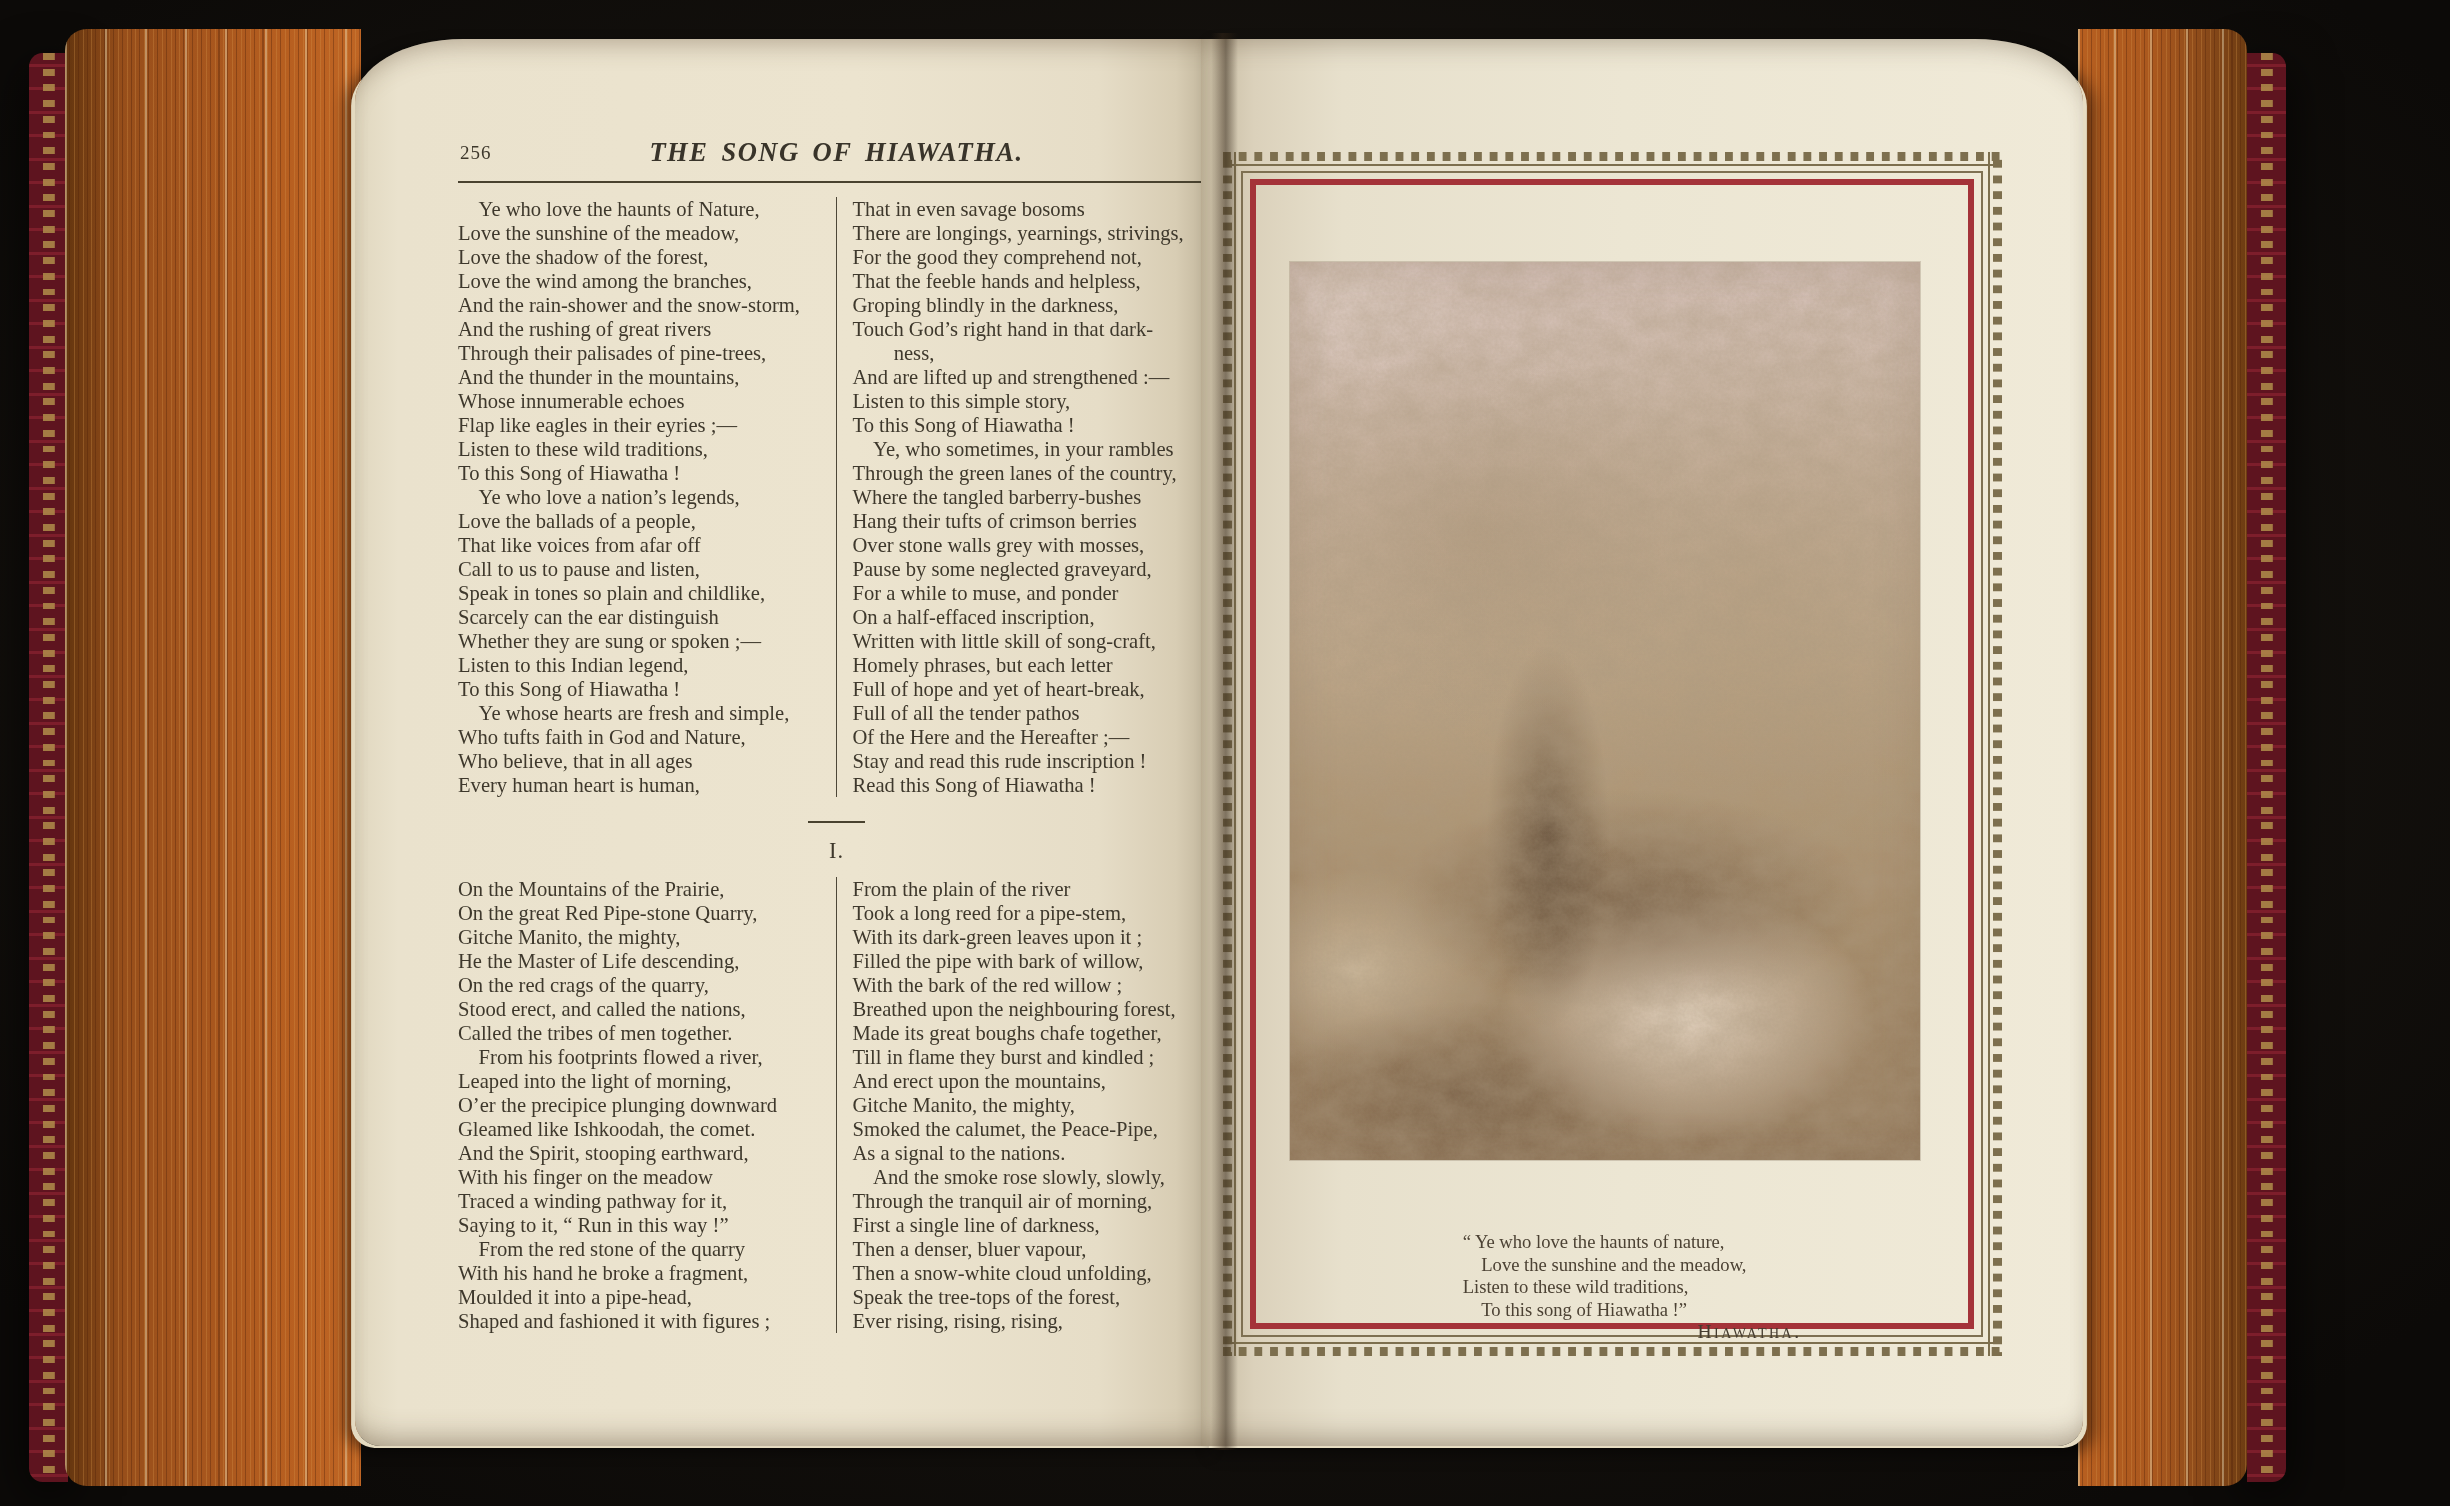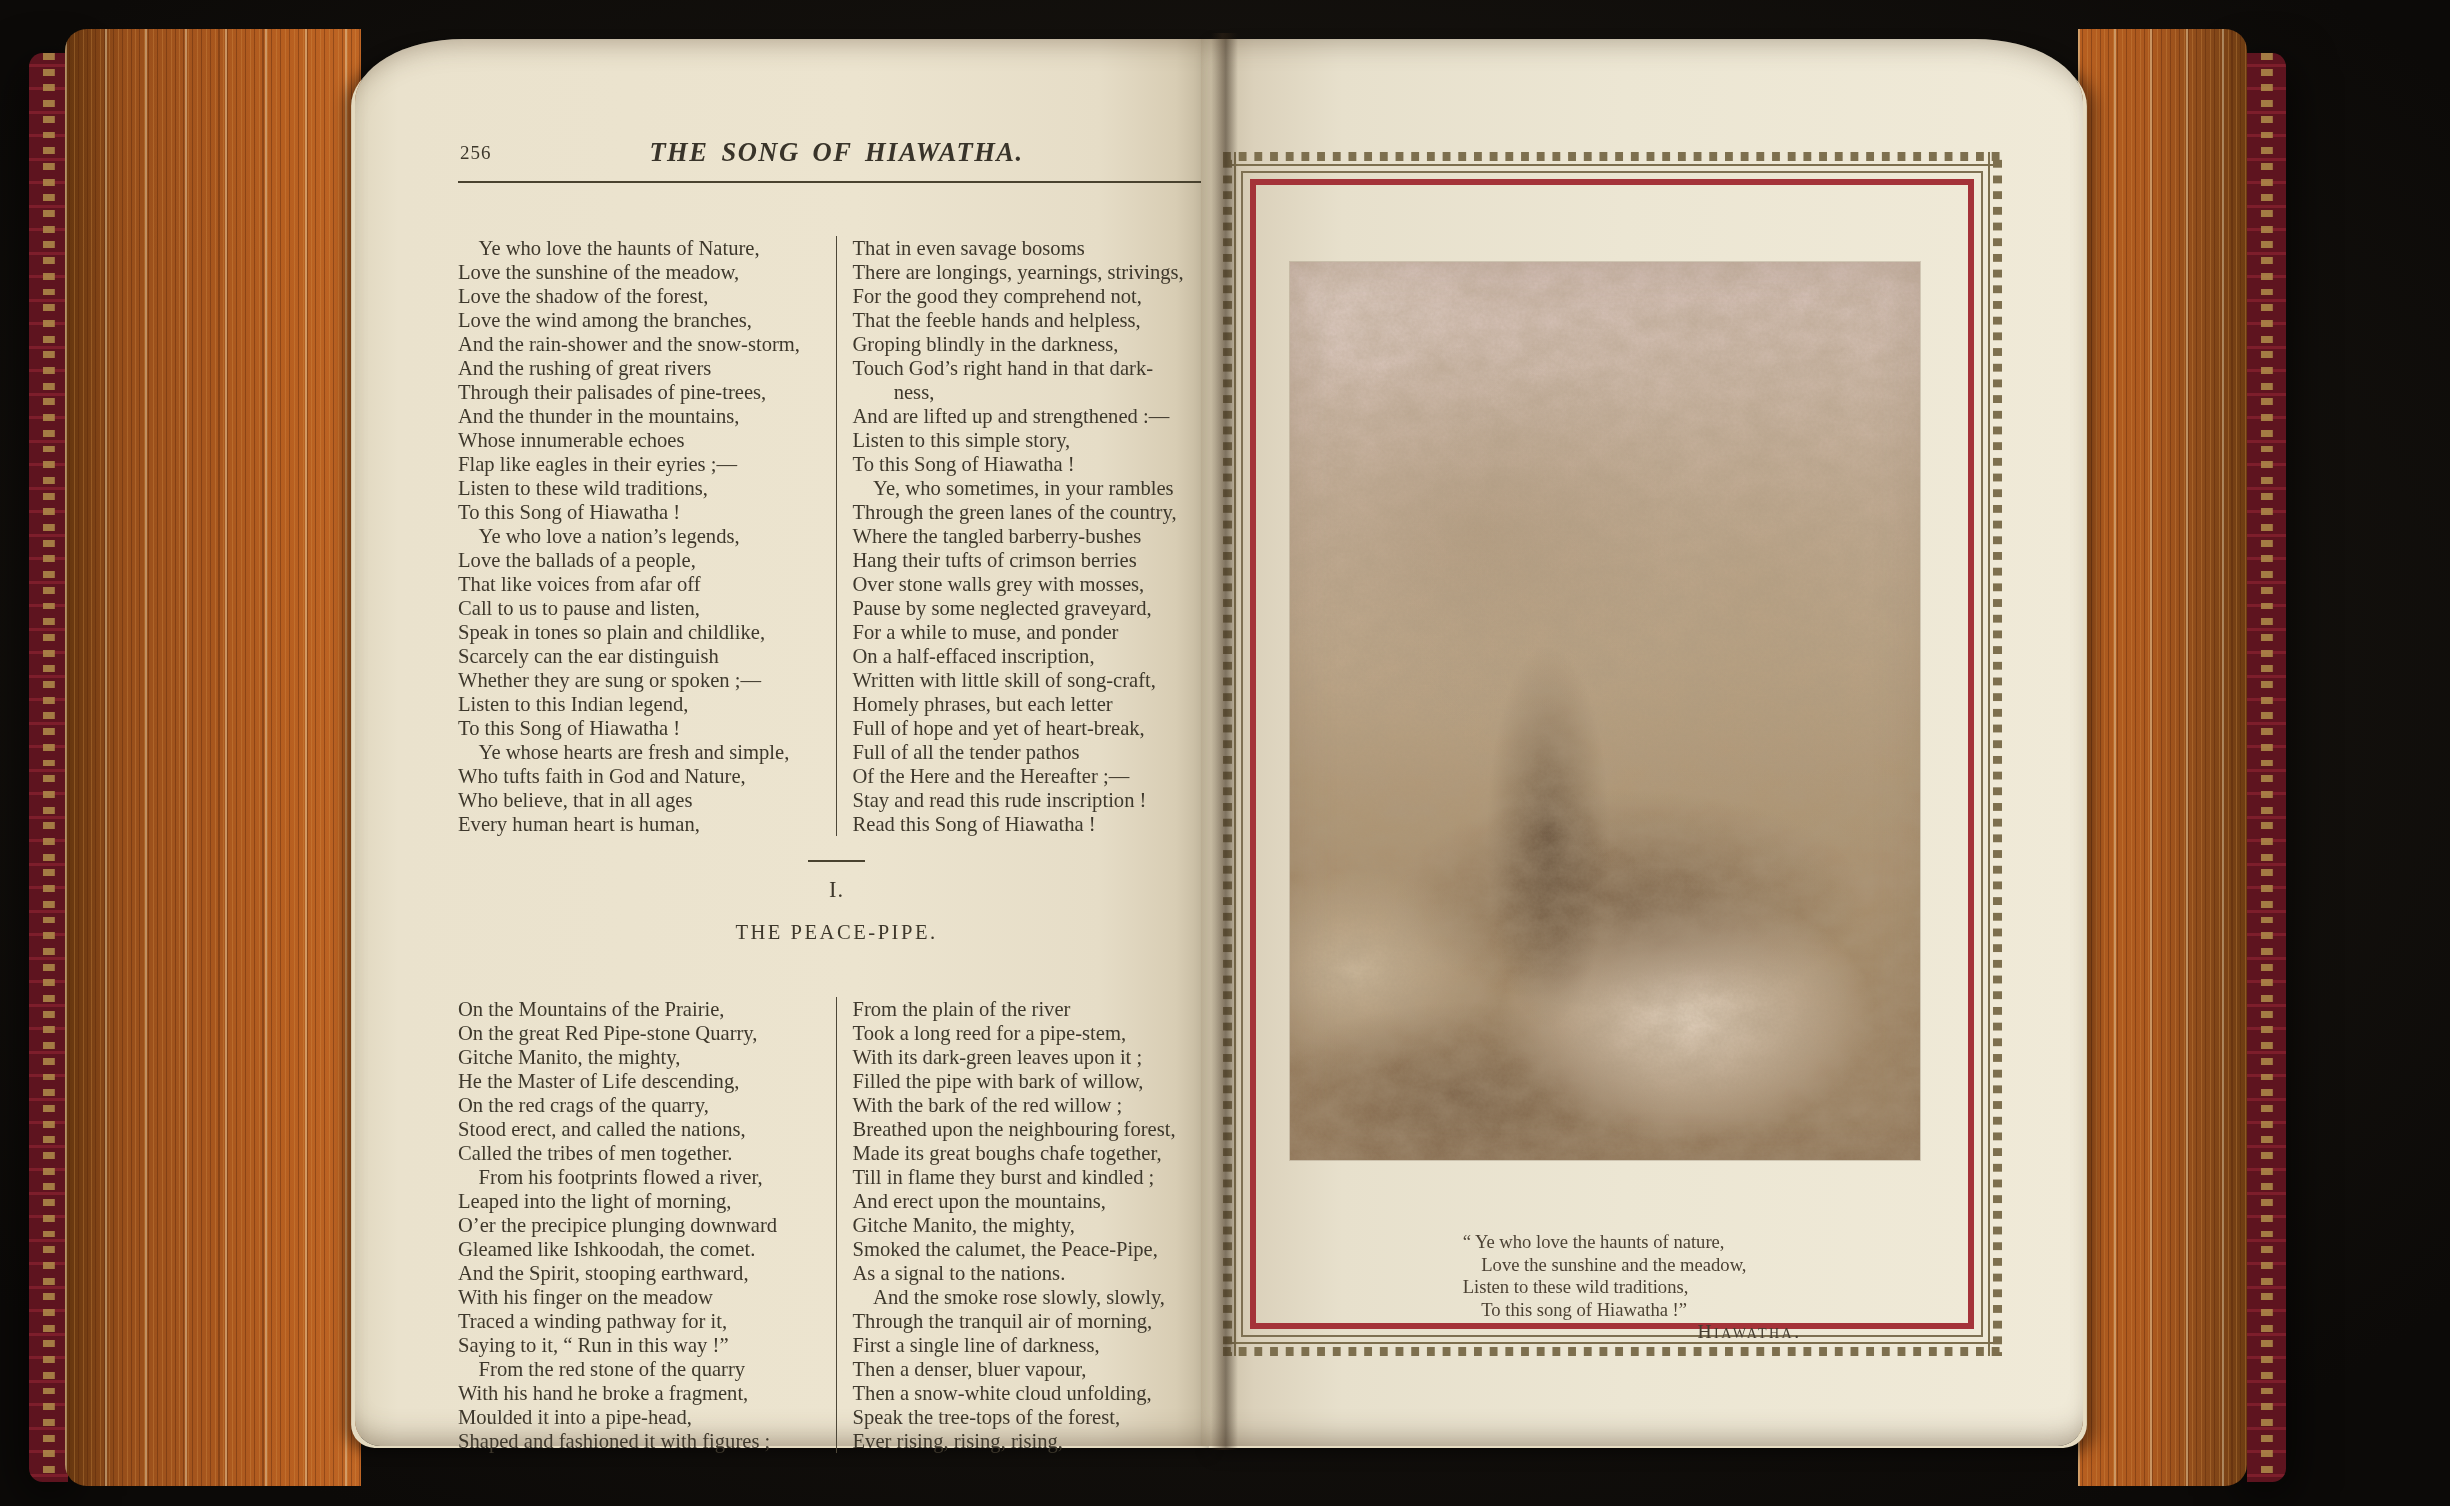--- a/index.html
+++ b/index.html
@@ -69,21 +69,21 @@
   
   .text-block{position:absolute;left:103px;top:98px;width:757px;color:#3e382c;}
   .page-header{position:relative;height:37px;}
   .page-number{position:absolute;left:2px;top:4.9px;font-size:19px;letter-spacing:1px;}
   .running-header{
     position:absolute;left:0;right:0;top:0;text-align:center;
     font-style:italic;font-size:26.5px;letter-spacing:1.5px;word-spacing:4.9px;color:#39342a;font-weight:bold;
   }
   .header-rule{height:2.5px;background:#49422f;margin-top:6.9px;}
   .two-col{display:flex;margin-top:13.7px;}
-  .col{width:50%;box-sizing:border-box;margin-top:39px;}
+  .col{width:50%;box-sizing:border-box;}
   .col.first{border-right:1.5px solid #4d4738;padding-right:9.8px;}
   .col.second{padding-left:16px;}
   .poem-line{font-size:20.6px;line-height:24px;white-space:pre-wrap;}
   .section-divider-rule{width:57px;height:2.5px;background:#49422f;margin:23.5px auto 0;}
   .section-numeral{text-align:center;margin-top:14.7px;font-size:22.5px;letter-spacing:1px;}
   .section-title{text-align:center;margin-top:18.6px;font-size:20.6px;letter-spacing:2.5px;}
   
   .plate-frame{position:absolute;left:21.6px;top:113px;width:779px;height:1204px;}
   .zz{position:absolute;--zz:#7d6f4e;}
   .zz.top{left:0;right:0;top:0;height:11.8px;border-bottom:2.9px solid var(--zz);
@@ -193,21 +193,20 @@
             <div class="poem-line">Full of hope and yet of heart-break,</div>
             <div class="poem-line">Full of all the tender pathos</div>
             <div class="poem-line">Of the Here and the Hereafter ;—</div>
             <div class="poem-line">Stay and read this rude inscription !</div>
             <div class="poem-line">Read this Song of Hiawatha !</div>
           </div>
       </div>
 
       <div class="section-divider-rule"></div>
       <div class="section-numeral">I.</div>
-      <div class="section-title">THE PEACE-PIPE.</div>
 
       <div class="two-col">
         <div class="col first">
             <div class="poem-line">On the Mountains of the Prairie,</div>
             <div class="poem-line">On the great Red Pipe-stone Quarry,</div>
             <div class="poem-line">Gitche Manito, the mighty,</div>
             <div class="poem-line">He the Master of Life descending,</div>
             <div class="poem-line">On the red crags of the quarry,</div>
             <div class="poem-line">Stood erect, and called the nations,</div>
             <div class="poem-line">Called the tribes of men together.</div>

